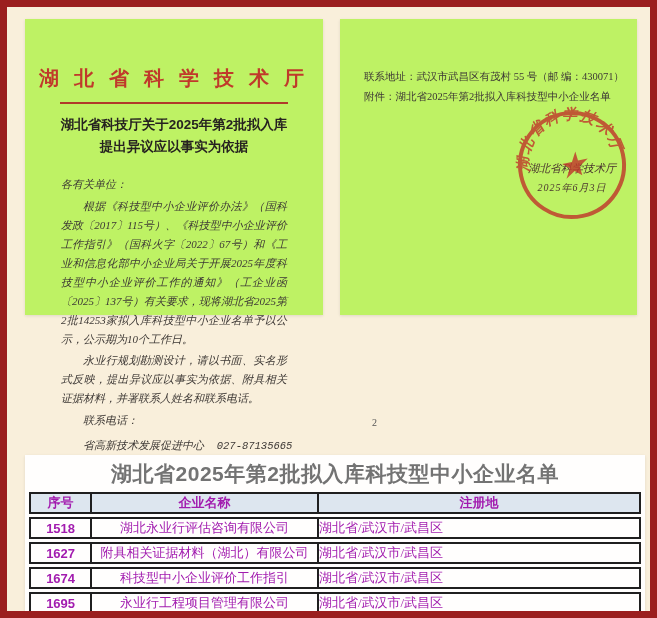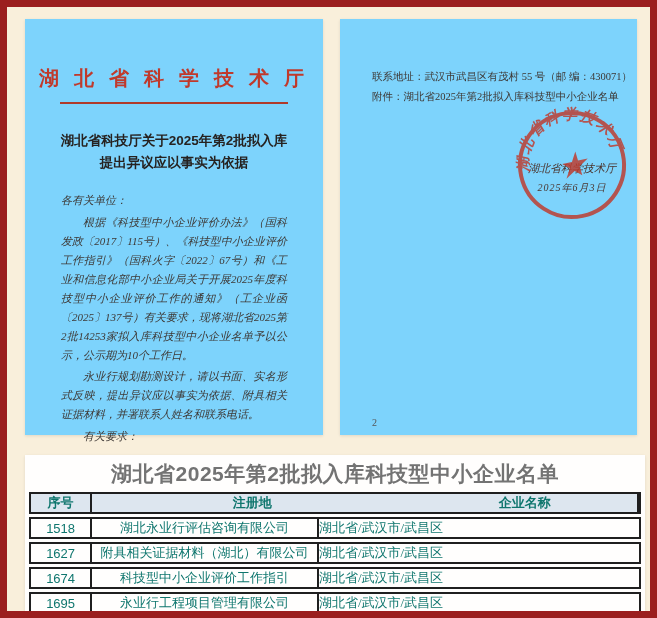--- a/index.html
+++ b/index.html
@@ -2,46 +2,46 @@
 <html><head>
 <meta charset="utf-8">
 <style>
   html,body{margin:0;padding:0;background:#fff;}
   .canvas{
     position:relative;width:657px;height:618px;box-sizing:border-box;
     background:#f9efdb;border:7px solid #9b1f1f;overflow:hidden;
     font-family:"Liberation Serif","DejaVu Serif",serif;
   }
   .page{
-    position:absolute;top:12px;background:#7dd3fc;height:416px;
+    position:absolute;top:12px;background:#bef264;height:296px;
     box-shadow:0 1px 3px rgba(0,0,0,0.10);
   }
   .page-left{left:18px;width:298px;}
   .page-right{left:333px;width:297px;}
 
   
   .org-header{
     margin-top:46px;text-align:center;color:#c0392b;font-weight:bold;
     font-size:20px;letter-spacing:5px;white-space:nowrap;
     font-family:"Liberation Serif",serif;
   }
   .red-rule{width:228px;height:2px;background:#b03a2a;margin:10px auto 0;}
   .doc-title{
-    margin-top:26px;text-align:center;font-weight:bold;color:#262220;
+    margin-top:10px;text-align:center;font-weight:bold;color:#262220;
     font-size:13.5px;line-height:1.65;font-family:"Liberation Sans",sans-serif;
   }
   .doc-body{margin:16px 28px 0 36px;color:#3d3835;font-size:11px;line-height:1.72;font-style:italic;}
   .salutation{margin-bottom:4px;}
   .para{text-indent:2em;text-align:justify;margin:0 8px 2px 0;}
   .contact-label{text-indent:2em;margin-top:4px;}
   .contact-line{text-indent:2em;margin-top:6px;white-space:nowrap;}
   .contact-line .phone{margin-left:10px;font-family:"Liberation Mono",monospace;font-size:10.5px;}
 
   
-  .addr-block{margin:48px 18px 0 32px;color:#3d3835;font-size:10.5px;line-height:1.9;}
+  .addr-block{margin:48px 18px 0 24px;color:#3d3835;font-size:10.5px;line-height:1.9;}
   .addr-block div{white-space:nowrap;}
   .seal-wrap{position:absolute;left:162px;top:86px;width:140px;height:130px;font-style:italic;}
   .seal-under{
     position:absolute;left:0;width:140px;text-align:center;color:#4a342e;
     font-size:11px;white-space:nowrap;z-index:1;
   }
   .seal-under.l1{top:56px;}
   .seal-under.l2{top:76px;font-size:10px;letter-spacing:1px;}
   .seal-wrap svg{position:absolute;left:10px;top:0;z-index:2;}
   .page-num{position:absolute;left:32px;top:398px;color:#555;font-size:10px;}
@@ -56,44 +56,44 @@
     font-size:21px;font-family:"Liberation Sans",sans-serif;letter-spacing:0.5px;
   }
   .tstrip{
     display:flex;box-sizing:border-box;height:22px;margin:0 4px;
     border:2px solid #1f1f1f;background:#fffefd;align-items:stretch;
   }
   .tstrip + .tstrip{margin-top:3px;}
   .tstrip.theader{background:#dde6ef;margin-top:4px;}
   .tcell{
     display:flex;align-items:center;justify-content:center;
-    font-size:13px;color:#0f766e;overflow:hidden;white-space:nowrap;
+    font-size:13px;color:#a21caf;overflow:hidden;white-space:nowrap;
   }
-  .tcell.c1{width:9.8%;border-right:2px solid #1f1f1f;font-family:"Liberation Sans",sans-serif;font-weight:normal;}
+  .tcell.c1{width:9.8%;border-right:2px solid #1f1f1f;font-family:"Liberation Sans",sans-serif;font-weight:bold;}
   .tcell.c2{width:37.2%;border-right:2px solid #1f1f1f;}
   .tcell.c3{width:53%;justify-content:flex-start;box-sizing:border-box;}
   .theader .tcell{font-weight:bold;}
 </style>
 </head>
 <body>
 
 <div class="canvas">
 
   <div class="page page-left">
     <div class="org-header">湖 北 省 科 学 技 术 厅</div>
     <div class="red-rule"></div>
     <div class="doc-title">
       <div>湖北省科技厅关于2025年第2批拟入库</div>
       <div>提出异议应以事实为依据</div>
     </div>
     <div class="doc-body">
       <div class="salutation">各有关单位：</div>
       <p class="para">根据《科技型中小企业评价办法》（国科发政〔2017〕115号）、《科技型中小企业评价工作指引》（国科火字〔2022〕67号）和《工业和信息化部中小企业局关于开展2025年度科技型中小企业评价工作的通知》（工企业函〔2025〕137号）有关要求，现将湖北省2025第2批14253家拟入库科技型中小企业名单予以公示，公示期为10个工作日。</p>
       <p class="para">永业行规划勘测设计，请以书面、实名形式反映，提出异议应以事实为依据、附具相关证据材料，并署联系人姓名和联系电话。</p>
-      <div class="contact-label">有关要求：</div>
+      <div class="contact-label">联系电话：</div>
       <div class="contact-line">
         <span>省高新技术发展促进中心</span>
         <span class="phone">027-87135665</span>
       </div>
       <div class="contact-line">
         <span>安全与监督处</span>
         <span class="phone">027-87113971</span>
       </div>
       <div class="contact-line">
         <span>机关纪委</span>
@@ -124,22 +124,22 @@
     </div>
 
     <div class="page-num">2</div>
   </div>
 
   <div class="sheet">
     <div class="sheet-title">湖北省2025年第2批拟入库科技型中小企业名单</div>
 
     <div class="tstrip theader">
       <div class="tcell c1">序号</div>
+      <div class="tcell c2">企业名称</div>
       <div class="tcell c3" style="justify-content:center;padding-left:0;">注册地</div>
-      <div class="tcell c2">企业名称</div>
     </div>
 
     <div class="tstrip">
       <div class="tcell c1">1518</div>
       <div class="tcell c2">湖北永业行评估咨询有限公司</div>
       <div class="tcell c3">湖北省/武汉市/武昌区</div>
     </div>
     <div class="tstrip">
       <div class="tcell c1">1627</div>
       <div class="tcell c2">附具相关证据材料（湖北）有限公司</div>

